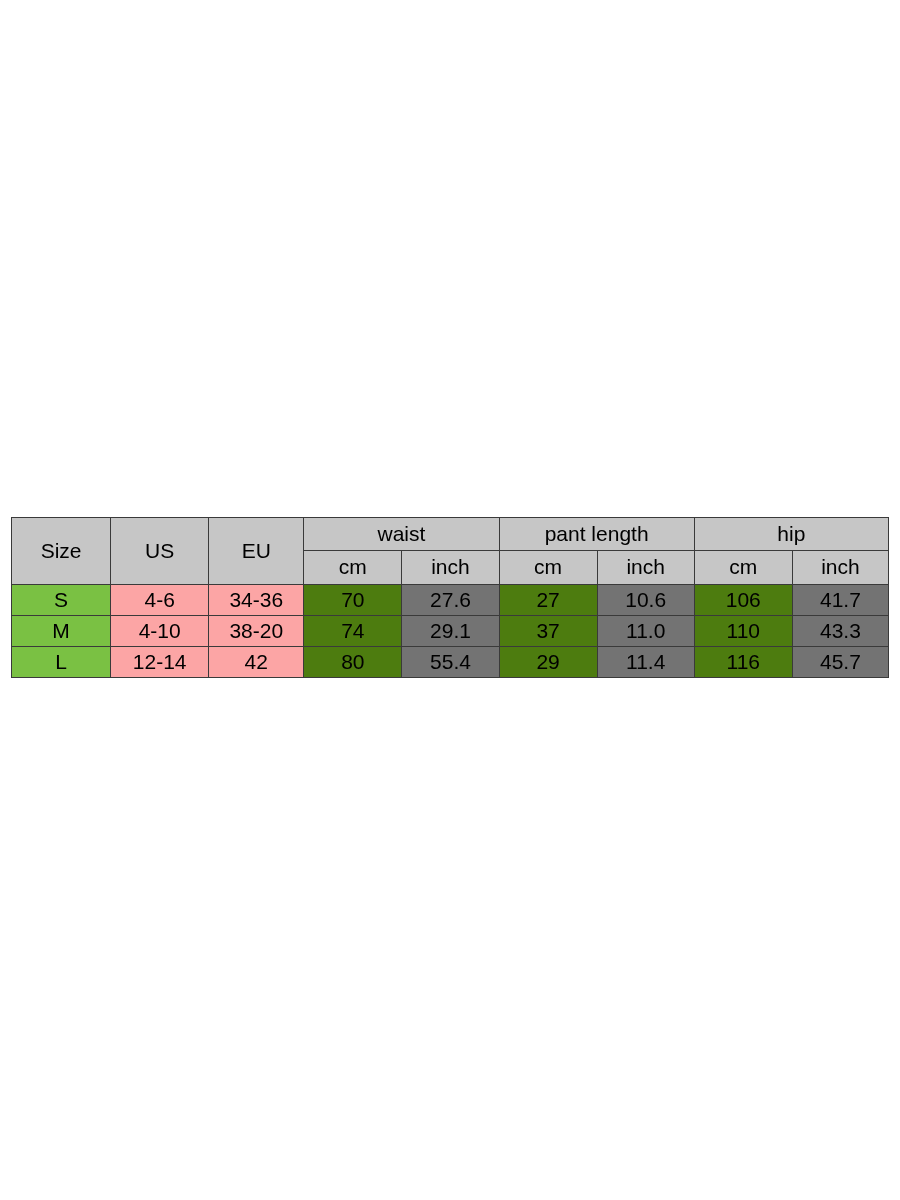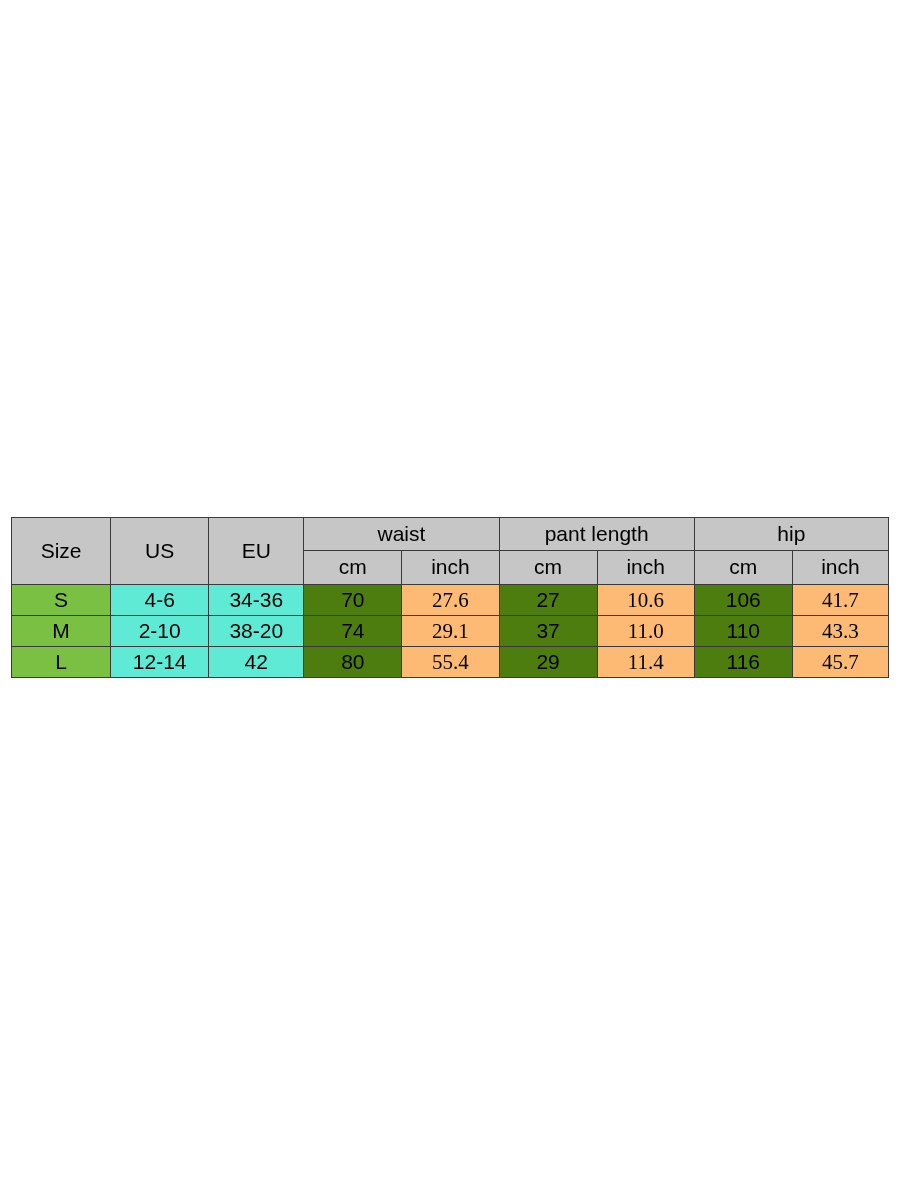--- a/index.html
+++ b/index.html
@@ -57,23 +57,23 @@
   }
   th.grp      { height: 32px; }
   th.sub      { height: 33px; margin-top: 8px; }
   th.spanhdr  { height: 65px; }
 
   
   table.size-chart tbody tr { height: 31px; }
 
   td.c-size  { background: #7ac143; }
   td.c-us,
-  td.c-eu    { background: #5eead4; }
+  td.c-eu    { background: #fca5a5; }
   td.c-cm    { background: #4d7c0f; }
-  td.c-inch  { background: #fdba74; font-family: Liberation Serif, serif; }
+  td.c-inch  { background: #737373; }
 
   
   col.w-size { width: 99px; }
   col.w-us   { width: 98px; }
   col.w-eu   { width: 95px; }
   col.w-wcm  { width: 98px; }
   col.w-win  { width: 97px; }
   col.w-pcm  { width: 98px; }
   col.w-pin  { width: 97px; }
   col.w-hcm  { width: 98px; }
@@ -124,21 +124,21 @@
           <td class="c-eu">34-36</td>
           <td class="c-cm">70</td>
           <td class="c-inch">27.6</td>
           <td class="c-cm">27</td>
           <td class="c-inch">10.6</td>
           <td class="c-cm">106</td>
           <td class="c-inch">41.7</td>
         </tr>
         <tr>
           <td class="c-size">M</td>
-          <td class="c-us">2-10</td>
+          <td class="c-us">4-10</td>
           <td class="c-eu">38-20</td>
           <td class="c-cm">74</td>
           <td class="c-inch">29.1</td>
           <td class="c-cm">37</td>
           <td class="c-inch">11.0</td>
           <td class="c-cm">110</td>
           <td class="c-inch">43.3</td>
         </tr>
         <tr>
           <td class="c-size">L</td>

